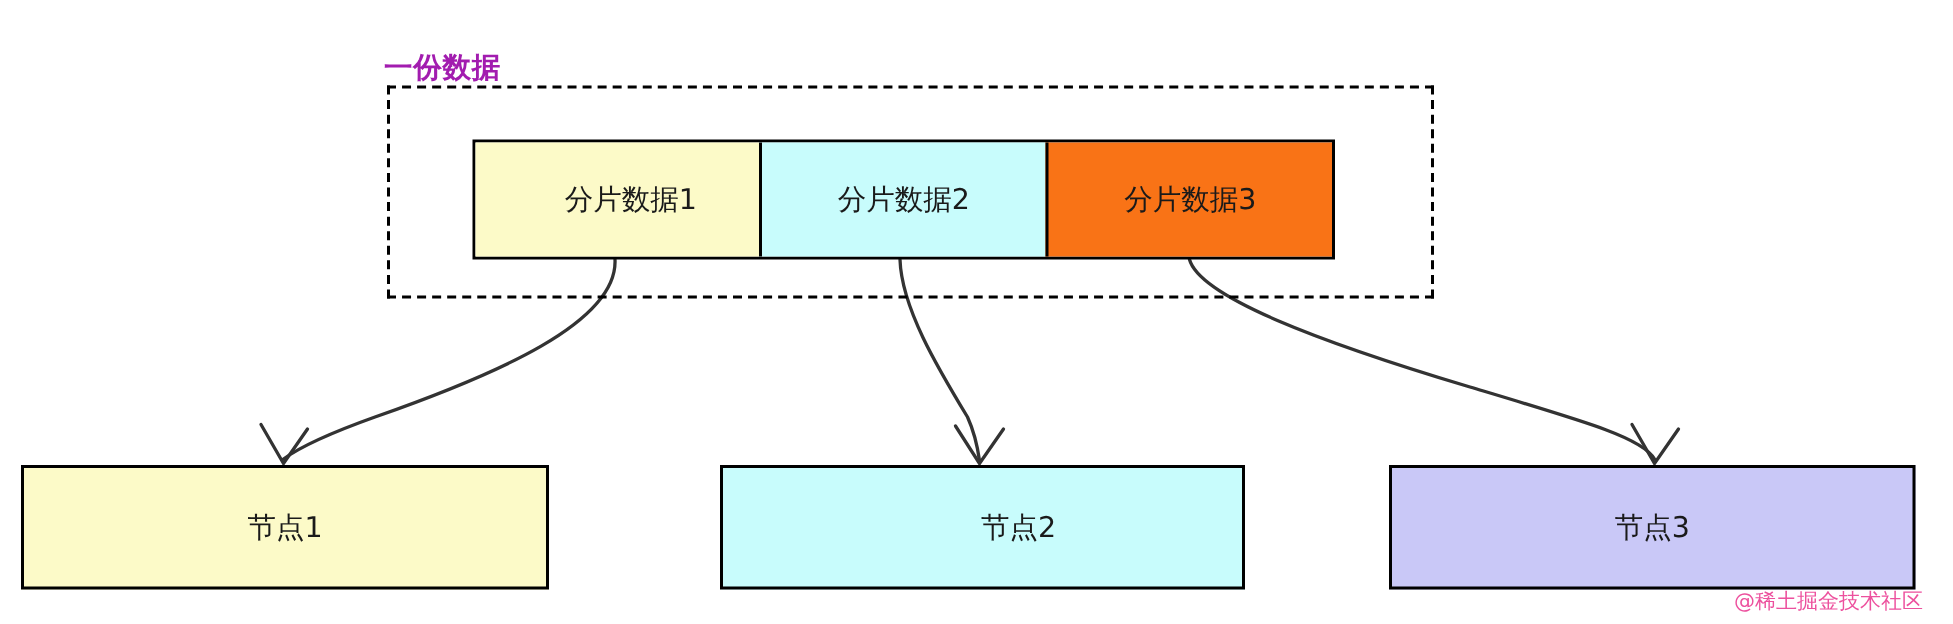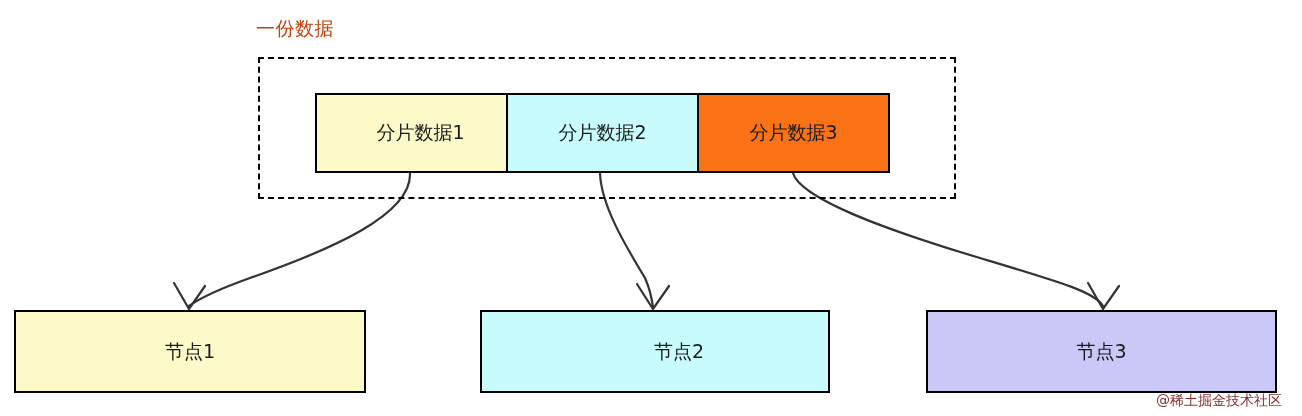--- a/index.html
+++ b/index.html
@@ -21,25 +21,26 @@
     position: absolute;
     left: 0;
     top: 0;
     width: 1302px;
     height: 416px;
     pointer-events: none;
   }
   .group-title {
     position: absolute;
     left: 256px;
-    top: 16px;
+    top: 32px;
     font-size: 19px;
-    color: #c2410c;
+    color: #a21caf;
     letter-spacing: 0.5px;
     white-space: nowrap;
+    font-weight: bold;
   }
   .group-box {
     position: absolute;
     left: 258px;
     top: 57px;
     width: 698px;
     height: 142px;
     border: 2px dashed #000000;
     box-sizing: border-box;
     background: transparent;
@@ -83,21 +84,21 @@
   }
   .node-1 { left: 14px;  top: 310px; width: 352px; background: #fcfac8; }
   .node-2 { left: 480px; top: 310px; width: 350px; background: #c8fcfc; padding-left: 48px; }
   .node-3 { left: 926px; top: 310px; width: 351px; background: #c9c8f7; }
 
   .watermark {
     position: absolute;
     right: 20px;
     bottom: 6px;
     font-size: 14px;
-    color: #7f1d1d;
+    color: #ec4899;
     white-space: nowrap;
     opacity: 0.95;
   }
 </style>
 </head>
 <body>
 
 <div id="canvas">
 
   <svg id="edges" viewBox="0 0 1302 416" width="1302" height="416" xmlns="http://www.w3.org/2000/svg">

